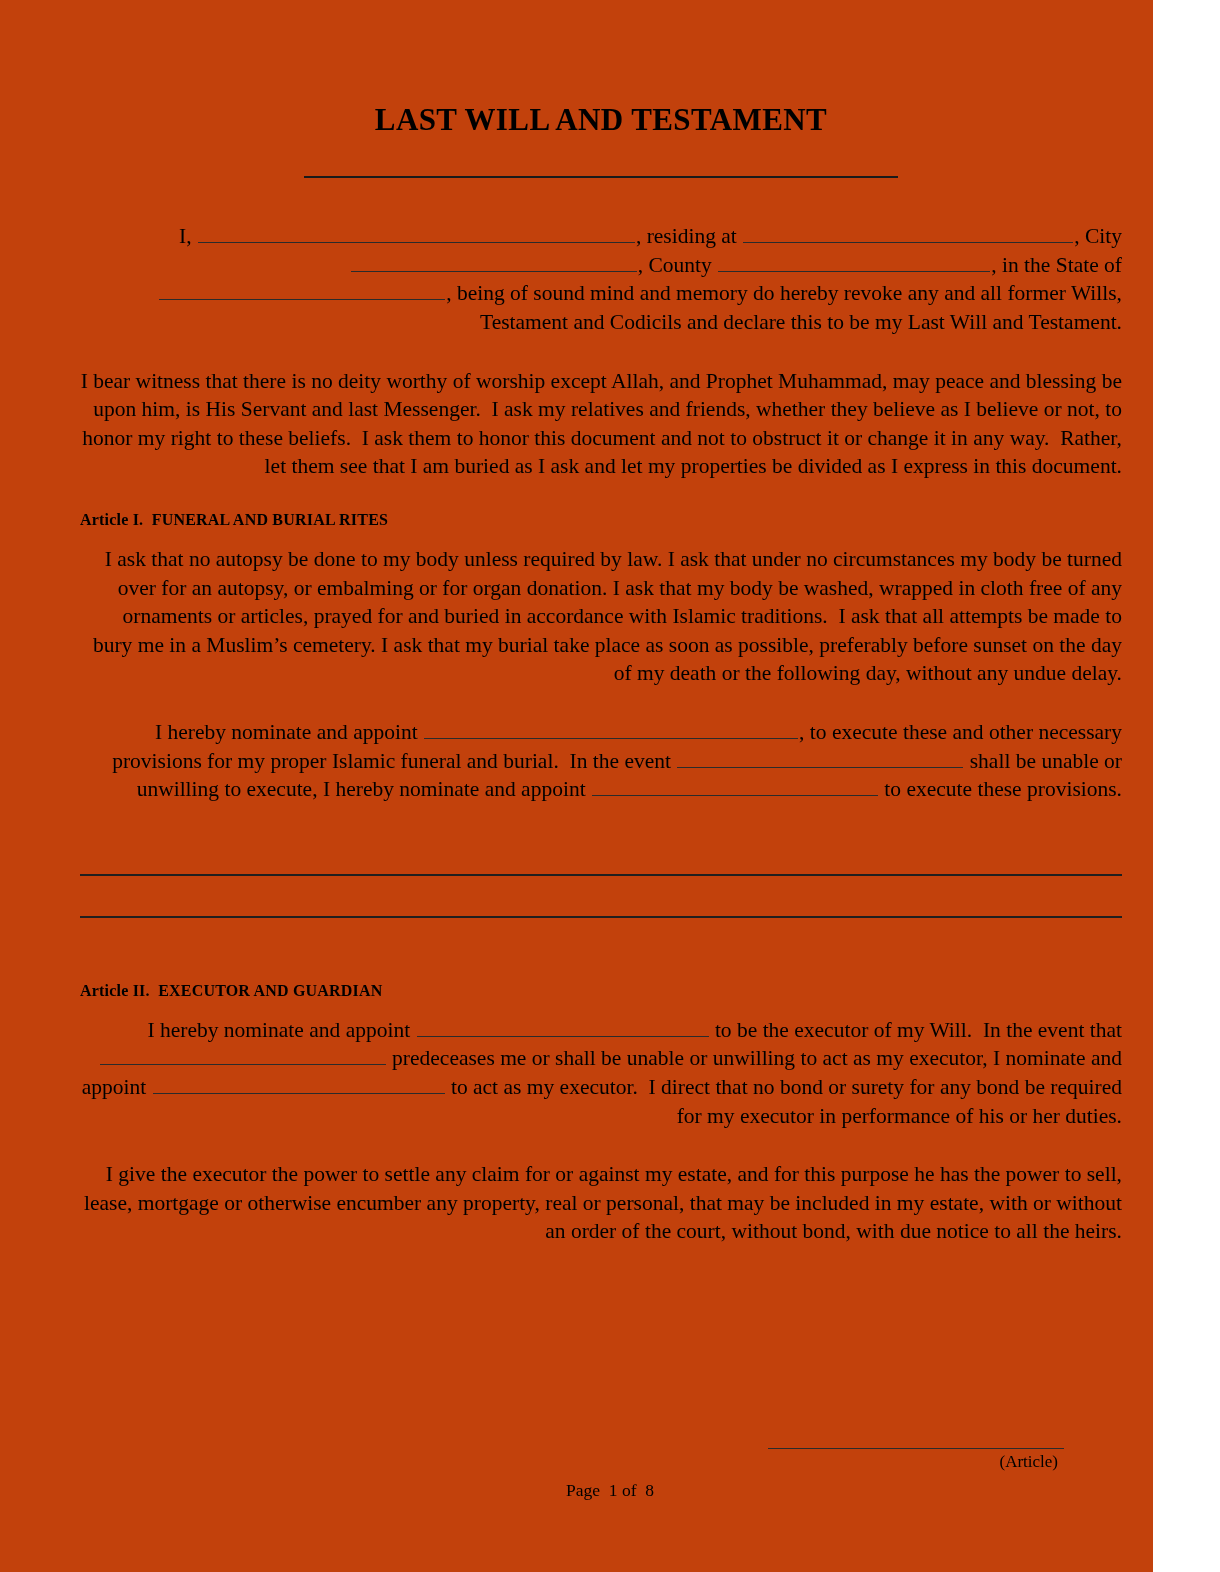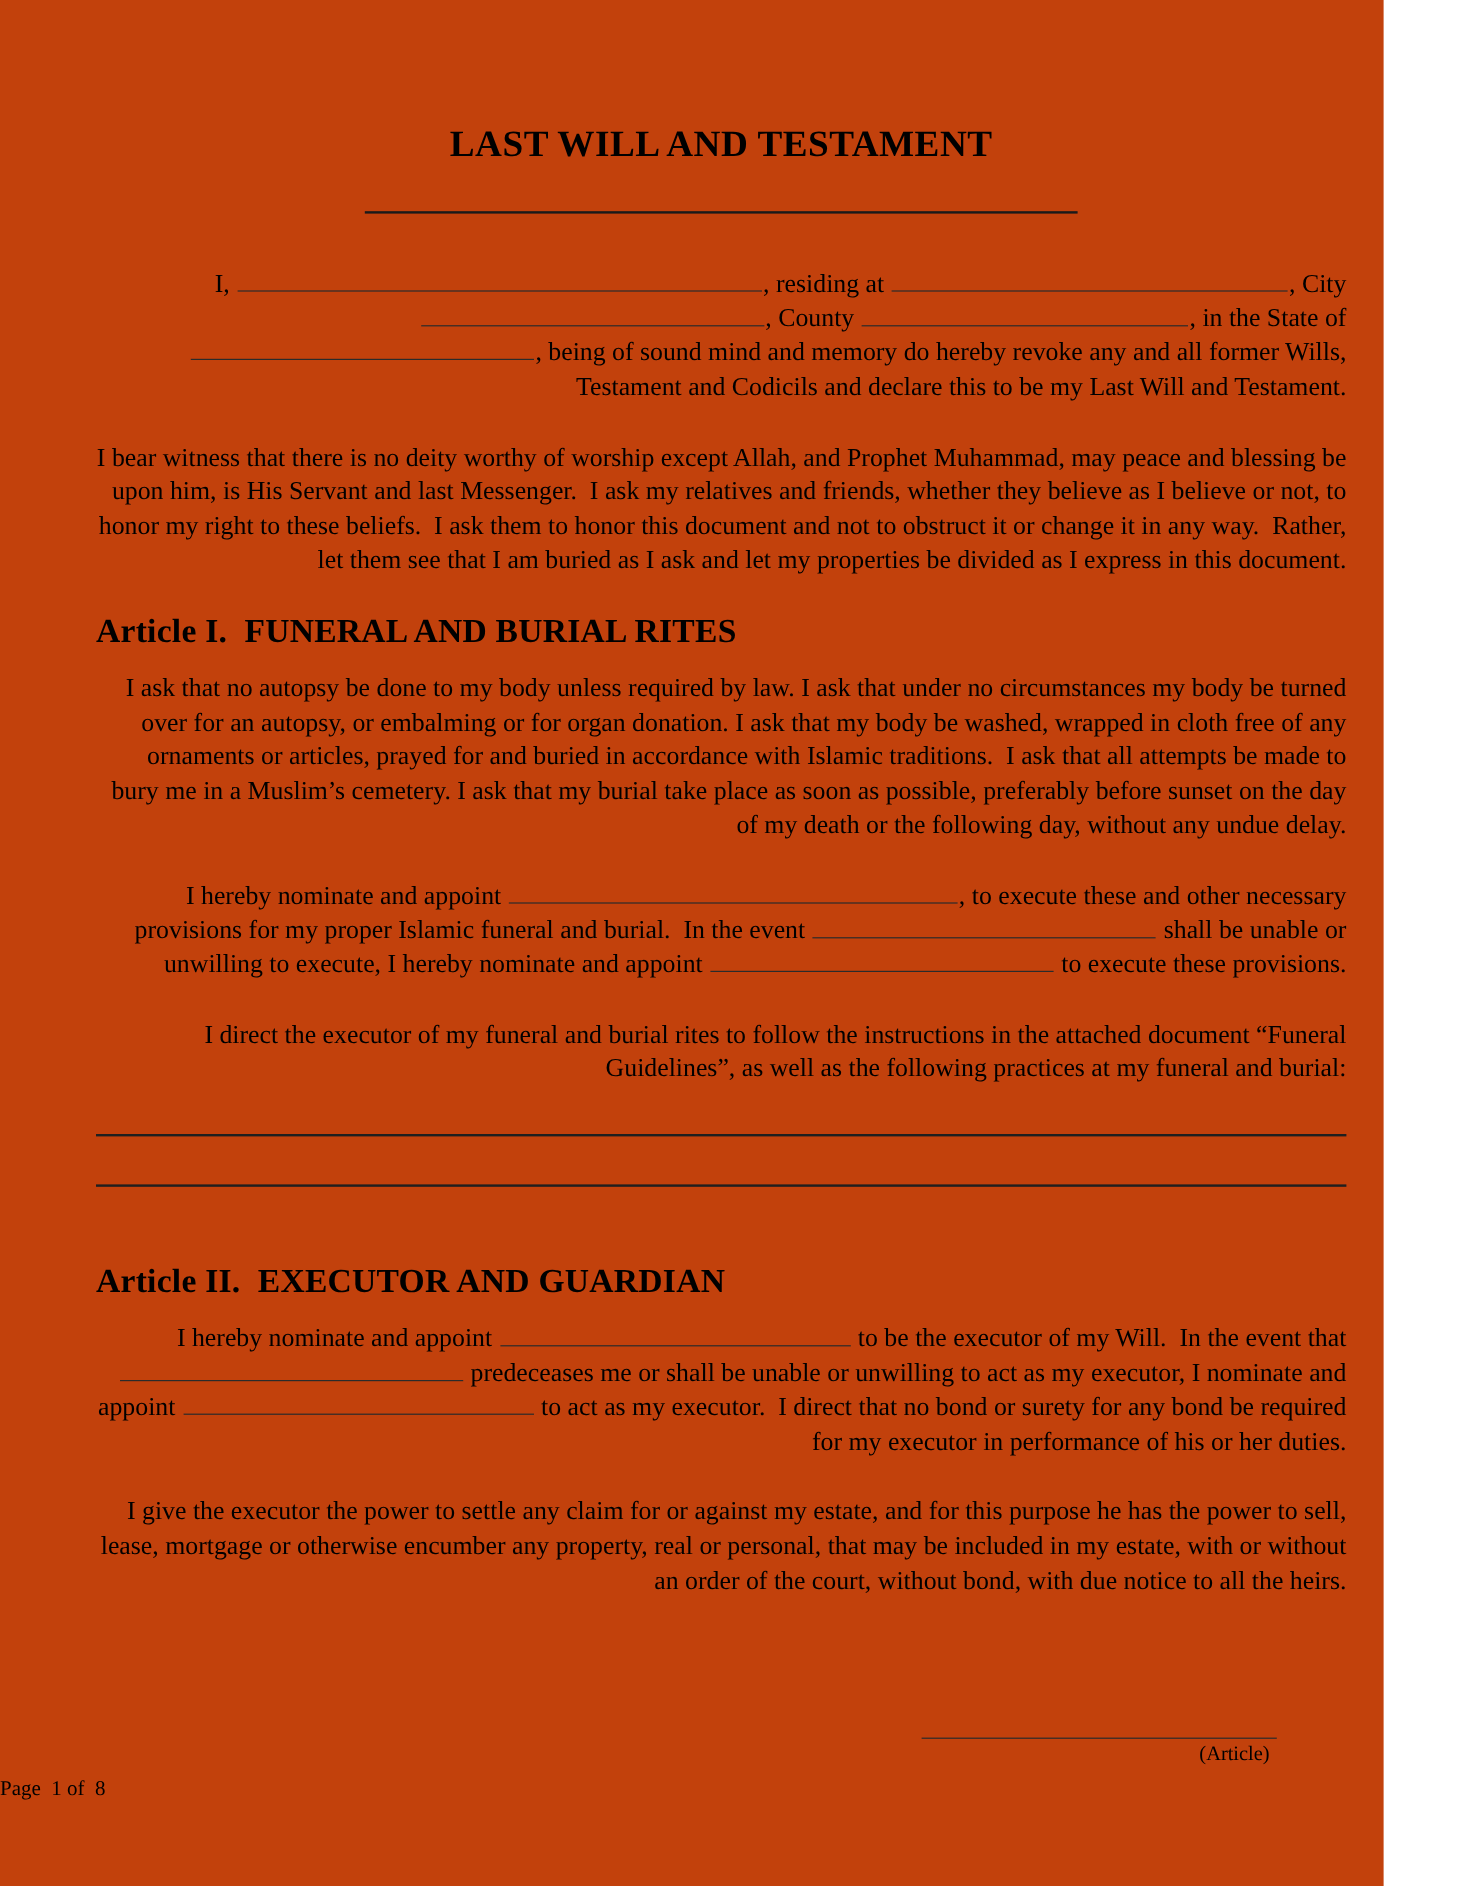--- a/index.html
+++ b/index.html
@@ -64,21 +64,21 @@
   .blank {
     display: inline-block;
     border-bottom: 1.6px solid #2b2b2b;
     vertical-align: baseline;
     height: 19px;
     margin: 0 1px;
   }
 
   
   .article-heading {
-    font-size: 28px;
+    font-size: 16px;
     font-weight: bold;
     letter-spacing: 0.2px;
     margin: 0;
     white-space: pre;
   }
 
   
   .fill-rule {
     width: 1042px;
     height: 0;
@@ -102,21 +102,21 @@
     font-size: 17px;
     text-align: right;
     padding-top: 3px;
     padding-right: 6px;
   }
   .page-number {
     position: absolute;
     left: 0;
     top: 1480px;
     width: 1220px;
-    text-align: left;
+    text-align: center;
     font-size: 17.5px;
     white-space: pre;
   }
 </style>
 </head>
 <body>
 
 <div class="page">
   <div class="content">
 
@@ -145,21 +145,20 @@
     <div class="gap-sm"></div>
 
     <p class="para">I ask that no autopsy be done to my body unless required by law. I ask that under no circumstances my body be turned over for an autopsy, or embalming or for organ donation. I ask that my body be washed, wrapped in cloth free of any ornaments or articles, prayed for and buried in accordance with Islamic traditions.  I ask that all attempts be made to bury me in a Muslim’s cemetery. I ask that my burial take place as soon as possible, preferably before sunset on the day of my death or the following day, without any undue delay.</p>
 
     <div class="gap-md"></div>
 
     <p class="para"><span>I hereby nominate and appoint </span><span class="blank" style="width:374px"></span><span>, to execute these and other necessary provisions for my proper Islamic funeral and burial.  In the event </span><span class="blank" style="width:286px"></span><span> shall be unable or unwilling to execute, I hereby nominate and appoint </span><span class="blank" style="width:286px"></span><span> to execute these provisions.</span></p>
 
     <div class="gap-md"></div>
 
-    <p class="para">I direct the executor of my funeral and burial rites to follow the instructions in the attached document “Funeral Guidelines”, as well as the following practices at my funeral and burial:</p>
 
     <div class="fill-rule-gap"></div>
     <div class="fill-rule"></div>
     <div class="fill-rule-gap"></div>
     <div class="fill-rule"></div>
 
     <div style="height:64px"></div>
 
     <p class="article-heading">Article II.  EXECUTOR AND GUARDIAN</p>
 

